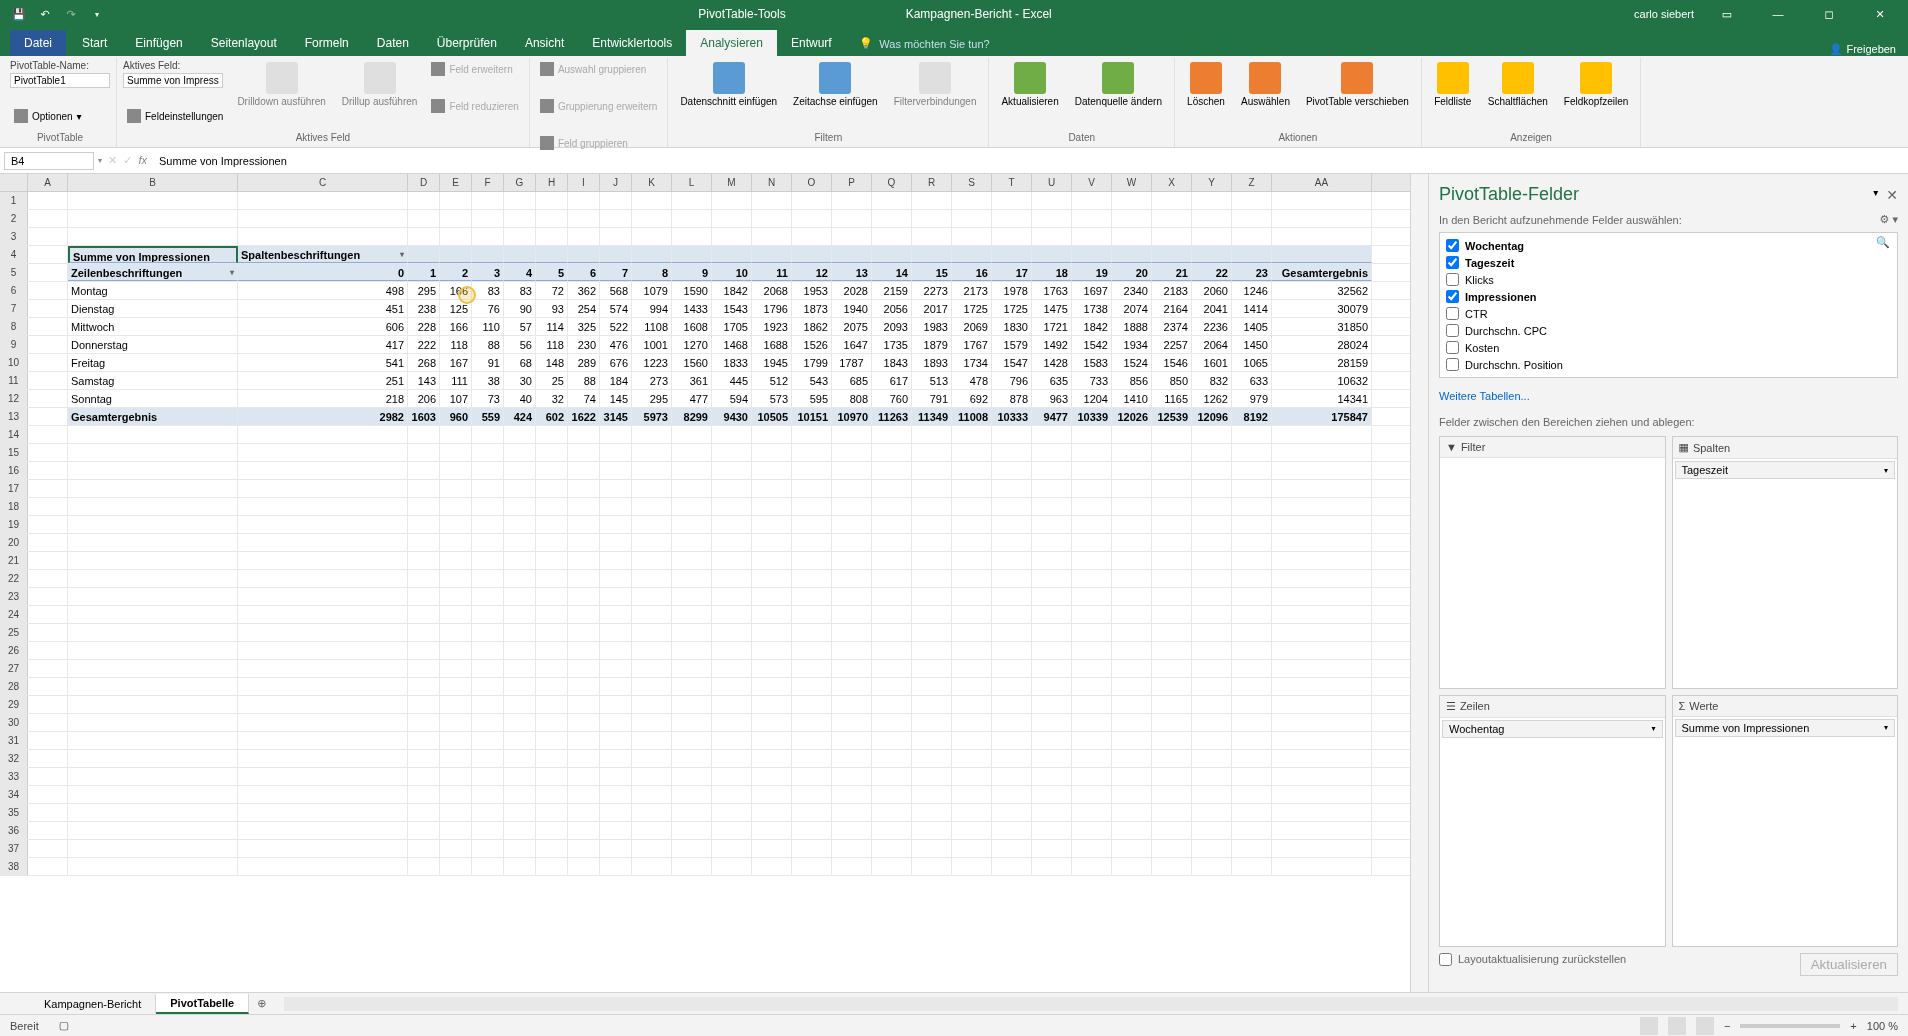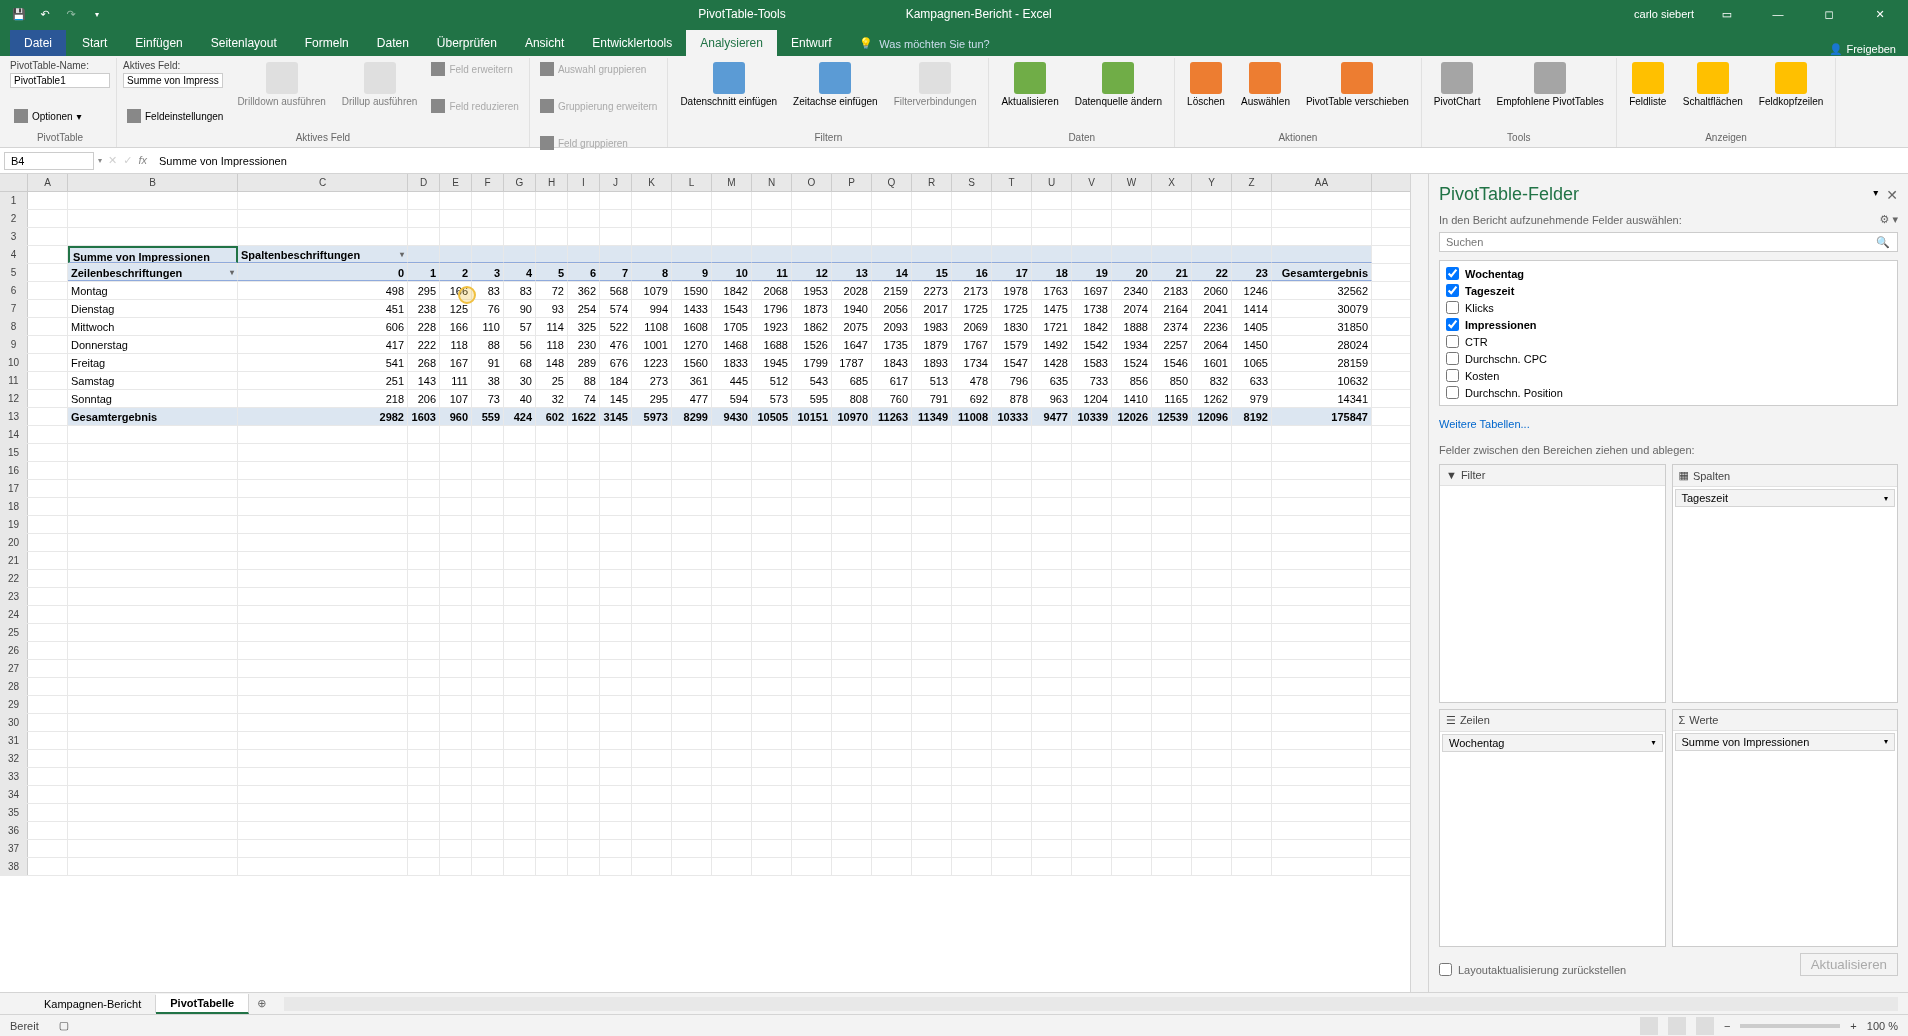--- a/index.html
+++ b/index.html
@@ -75,21 +75,21 @@
 .field-item.bold { font-weight: 600; }
 .more-tables { color: #0066cc; font-size: 11px; cursor: pointer; padding: 4px 0; }
 
 .areas { flex: 1; display: flex; flex-direction: column; margin-top: 10px; }
 .areas-label { font-size: 11px; color: #666; margin-bottom: 8px; }
 .areas-grid { display: grid; grid-template-columns: 1fr 1fr; gap: 6px; flex: 1; }
 .area-box { border: 1px solid #ccc; background: #fff; display: flex; flex-direction: column; min-height: 140px; }
 .area-header { background: #f3f3f3; padding: 4px 6px; font-size: 11px; color: #444; display: flex; align-items: center; gap: 4px; border-bottom: 1px solid #e1e1e1; }
 .area-content { flex: 1; padding: 2px; }
 .area-field { background: #f3f3f3; border: 1px solid #d4d4d4; padding: 2px 6px; font-size: 11px; display: flex; justify-content: space-between; align-items: center; cursor: pointer; }
-.defer-row { display: flex; align-items: flex-end; gap: 6px; padding: 6px 0; font-size: 11px; color: #666; }
+.defer-row { display: flex; align-items: flex-start; gap: 6px; padding: 6px 0; font-size: 11px; color: #666; }
 .defer-btn { margin-left: auto; padding: 3px 10px; border: 1px solid #ccc; background: #f3f3f3; cursor: pointer; color: #aaa; }
 
 
 .sheet-tabs { height: 22px; background: #f3f3f3; border-top: 1px solid #d4d4d4; display: flex; align-items: center; padding-left: 30px; }
 .sheet-tab { padding: 3px 14px; font-size: 11px; border-right: 1px solid #d4d4d4; cursor: pointer; }
 .sheet-tab.active { background: #fff; border-bottom: 2px solid #217346; font-weight: 600; }
 .new-sheet { padding: 3px 8px; cursor: pointer; color: #666; }
 .scroll-h { flex: 1; margin: 0 10px; height: 14px; background: #e8e8e8; }
 
 
@@ -255,33 +255,20 @@
         </div>
       <div class="ribbon-btn-large">
           <div class="ribbon-icon-large" style="background:#ed7d31"></div>
           <div class="ribbon-label">PivotTable verschieben</div>
         </div>
     </div>
     <div class="ribbon-group-label">Aktionen</div>
   </div>
 
 
-  <div class="ribbon-group">
-    <div class="ribbon-group-content">
-      <div class="ribbon-btn-large">
-          <div class="ribbon-icon-large" style="background:#a5a5a5"></div>
-          <div class="ribbon-label">PivotChart</div>
-        </div>
-      <div class="ribbon-btn-large">
-          <div class="ribbon-icon-large" style="background:#a5a5a5"></div>
-          <div class="ribbon-label">Empfohlene PivotTables</div>
-        </div>
-    </div>
-    <div class="ribbon-group-label">Tools</div>
-  </div>
 
   <div class="ribbon-group">
     <div class="ribbon-group-content">
       <div class="ribbon-btn-large">
           <div class="ribbon-icon-large" style="background:#ffc000"></div>
           <div class="ribbon-label">Feldliste</div>
         </div>
       <div class="ribbon-btn-large">
           <div class="ribbon-icon-large" style="background:#ffc000"></div>
           <div class="ribbon-label">Schaltflächen</div>
@@ -1490,21 +1477,20 @@
       <span style="display:flex;gap:8px">
         <span style="cursor:pointer;font-size:10px">▾</span>
         <span class="pivot-pane-close">✕</span>
       </span>
     </div>
     <div class="pivot-subtitle">
       <span>In den Bericht aufzunehmende Felder auswählen:</span>
       <span style="cursor:pointer">⚙ ▾</span>
     </div>
     <div style="position:relative">
-      <input class="pivot-search" placeholder="Suchen" style="">
       <span style="position:absolute;right:8px;top:4px;color:#888">🔍</span>
     </div>
     <div class="field-list" id="field-list">
         <div class="field-item bold">
           <input type="checkbox" checked="" style="">
           <span>Wochentag</span>
         </div>
         <div class="field-item bold">
           <input type="checkbox" checked="" style="">
           <span>Tageszeit</span>

